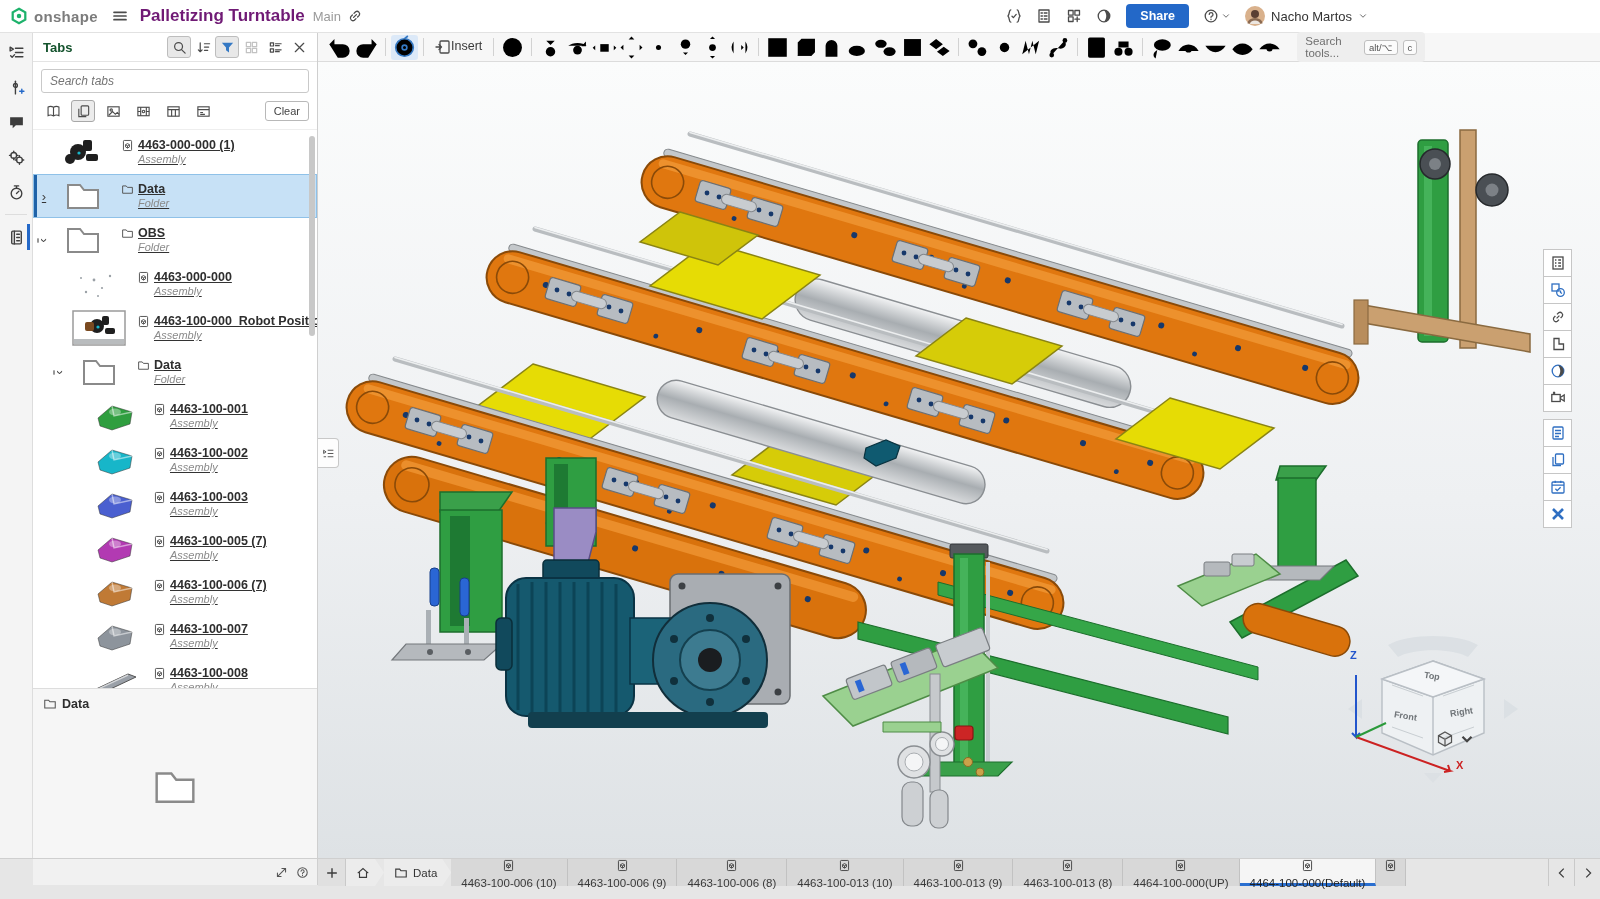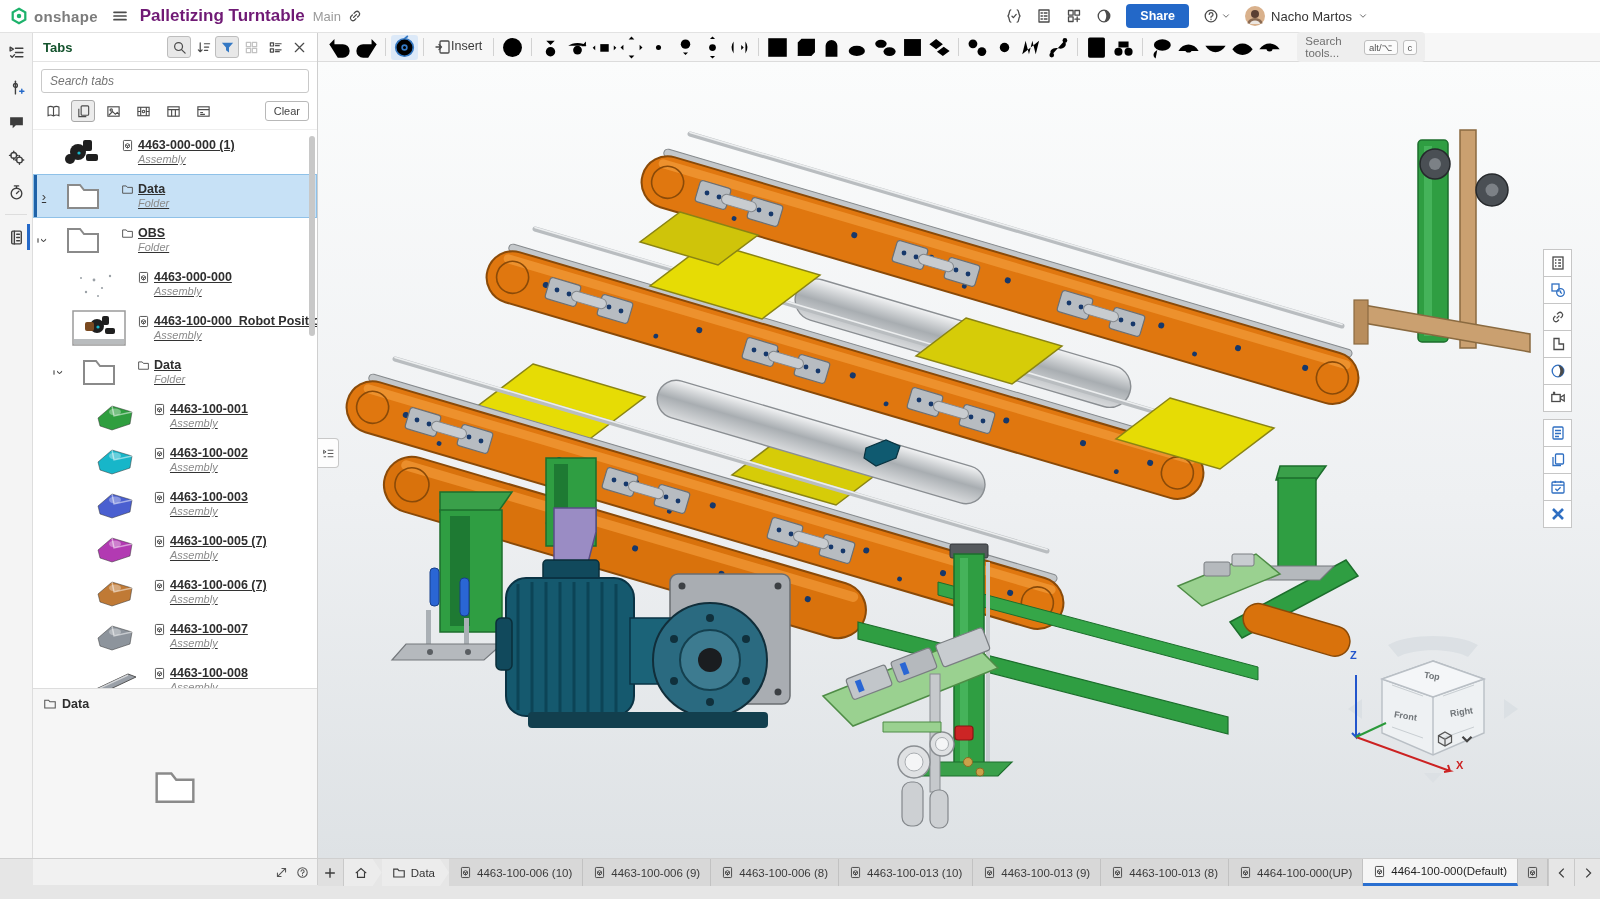--- a/index.html
+++ b/index.html
@@ -100,21 +100,21 @@
 
   
   #bottombar { position:absolute; left:0; top:858px; width:1600px; height:41px; background:#e6e6e6; border-top:1px solid #cfcfcf; }
   #panel-footer { position:absolute; left:33px; top:0; width:285px; height:26px; background:#f1f1f1; border-right:1px solid #cfcfcf; display:flex; align-items:center; justify-content:flex-end; gap:8px; padding-right:8px; }
   #panel-footer .ico svg { width:13px; height:13px; stroke:#555; }
   #tabstrip { position:absolute; left:318px; top:0; right:0; height:27px; display:flex; align-items:stretch; }
   .bb-btn { width:28px; display:flex; align-items:center; justify-content:center; background:#e0e0e0; border-right:1px solid #c9c9c9; cursor:pointer; }
   .bb-btn svg { width:14px; height:14px; stroke:#3c3c3c; fill:none; stroke-width:1.4; }
   .crumb { display:flex; align-items:center; gap:5px; padding:0 14px 0 10px; background:#ececec; clip-path:polygon(0 0, calc(100% - 9px) 0, 100% 50%, calc(100% - 9px) 100%, 0 100%); font-size:11.5px; color:#333; cursor:pointer; }
   .crumb svg { width:14px; height:14px; stroke:#3c3c3c; fill:none; stroke-width:1.3; }
-  .bb-tab { display:flex; align-items:center; gap:5px; padding:0 10px; background:#d8d8d8; border-right:1px solid #c2c2c2; font-size:11.5px; color:#3a3a3a; white-space:nowrap; cursor:pointer; }
+  .bb-tab { display:flex; align-items:center; gap:5px; padding:0 10px; background:#d8d8d8; border-right:1px solid #c2c2c2; font-size:11.5px; color:#3a3a3a; white-space:nowrap; cursor:pointer;flex-direction:column; }
   .bb-tab svg { width:13px; height:13px; stroke:#4a4a4a; fill:none; stroke-width:1.2; flex:none; }
   .bb-tab.active { background:#f5f5f5; border-bottom:3px solid #2a6fd0; color:#1e1e1e; }
   .bb-tab.stub { padding:0 8px; }
   #tab-nav { margin-left:auto; display:flex; }
   #tab-nav .bb-btn { background:#e6e6e6; border-left:1px solid #c9c9c9; border-right:none; width:26px; }
 </style>
 </head>
 <body>
 
 <svg width="0" height="0" style="position:absolute">

